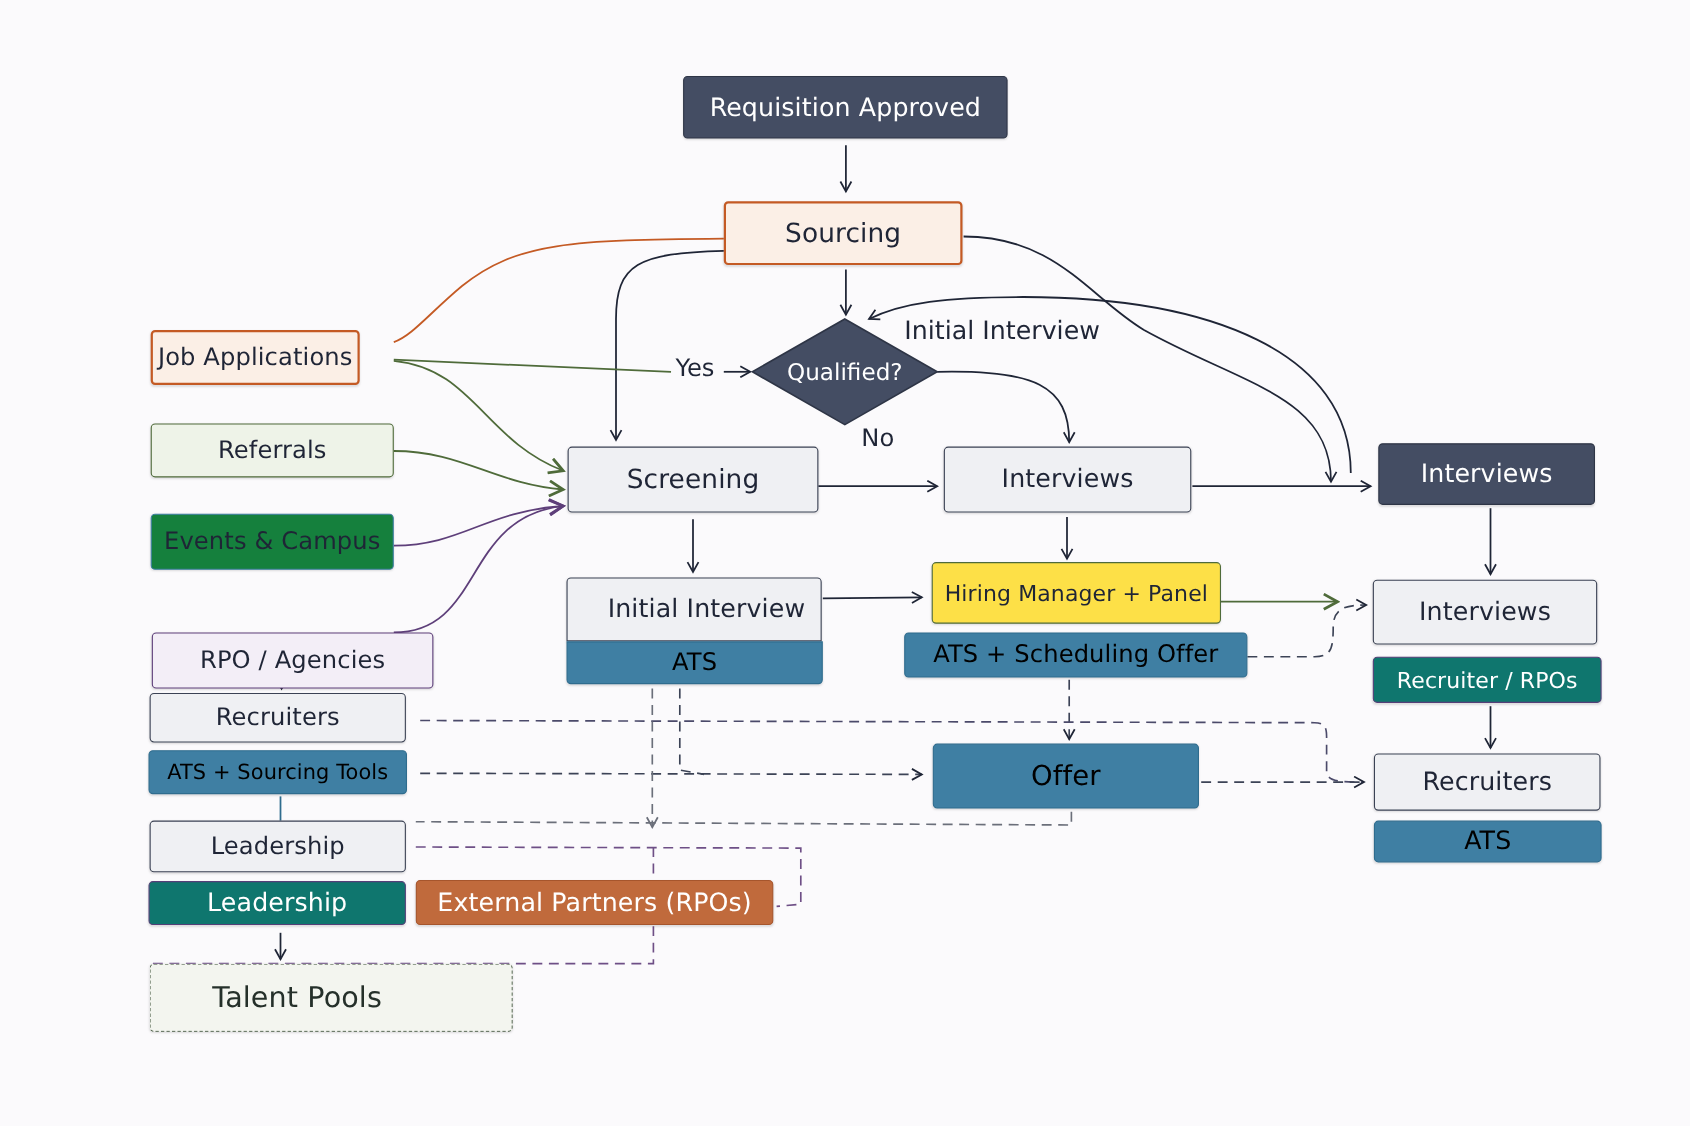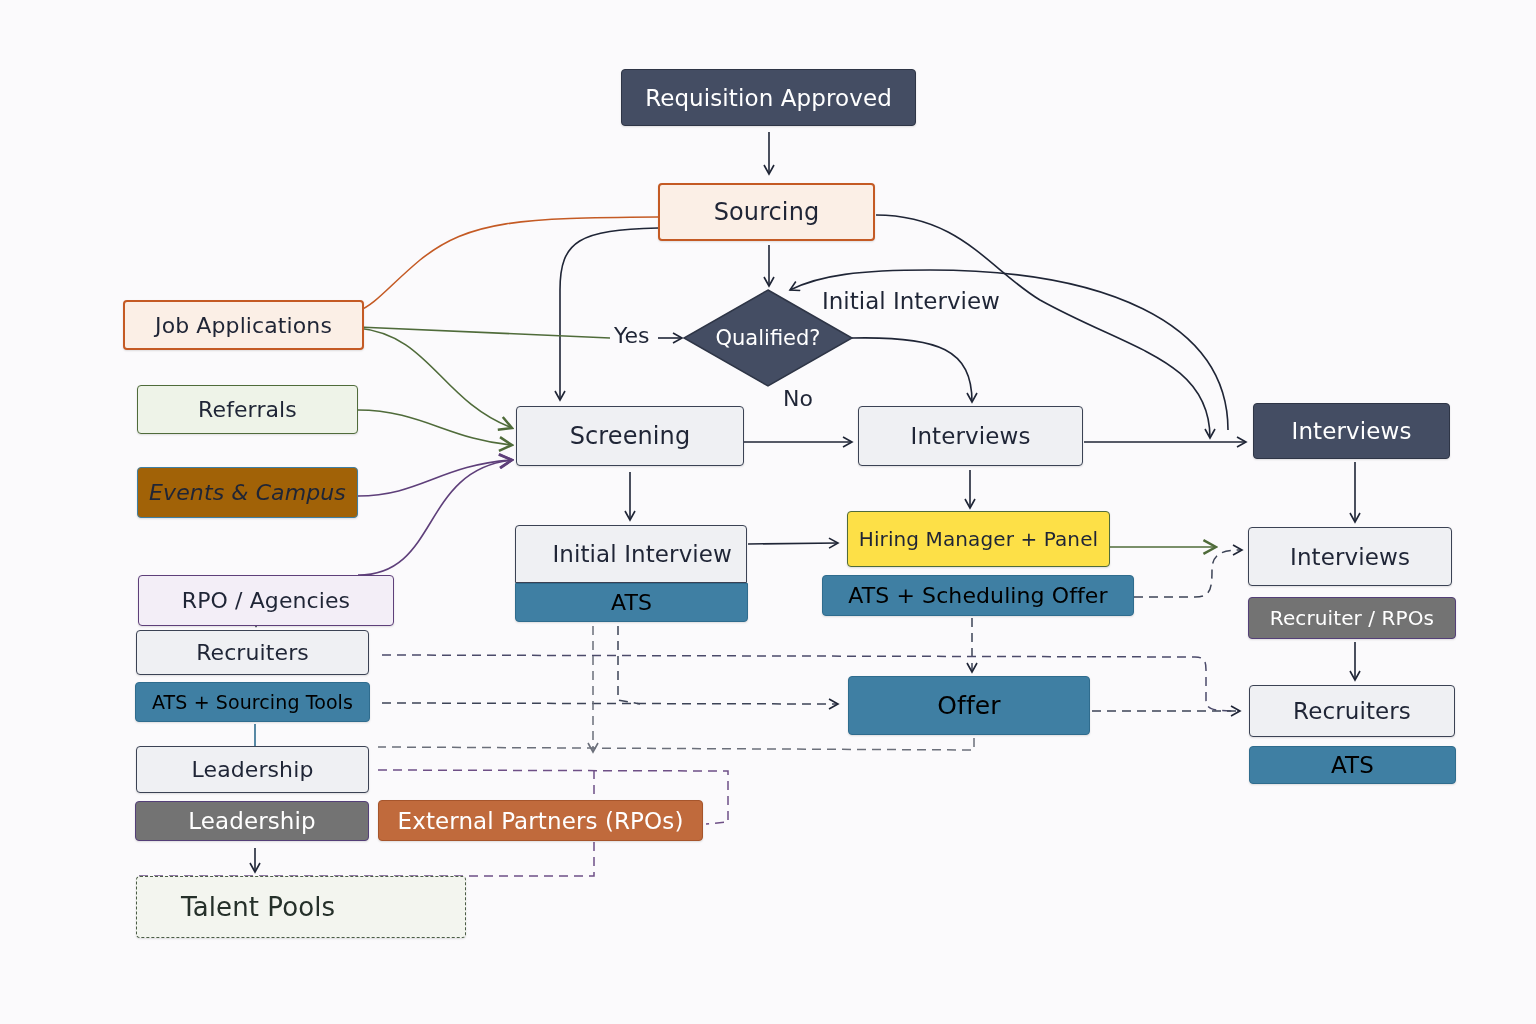--- a/index.html
+++ b/index.html
@@ -13,25 +13,25 @@
   .node {
     position: absolute; box-sizing: border-box;
     display: flex; align-items: center; justify-content: center;
     border-radius: 4px; border: 1.5px solid #3b4254;
     background: #eff0f3; color: #1f2536;
     font-size: 22px; letter-spacing: 0.1px; white-space: nowrap;
     box-shadow: 0 1px 2px rgba(0,0,0,0.12);
   }
   .dark { background: #444d63; border-color: #2e3546; color: #fff; }
   .teal { background: #3f7fa3; border-color: #2f6c8e; color: #000000; }
-  .purple { background: #737373; border-color: #543f78; color: #fff; }
+  .purple { background: #0f766e; border-color: #543f78; color: #fff; }
   .orange-fill { background: #c06a3c; border-color: #a6552c; color: #fff; }
   .orange { background: #fbefe6; border-color: #c45a24; border-width: 2px; }
   .green { background: #eef3e8; border-color: #4f6b3a; }
-  .blue { background: #a16207; border-color: #3f7fa3; font-style: italic; }
+  .blue { background: #15803d; border-color: #3f7fa3; }
   .lav { background: #f3eef7; border-color: #5e3f7a; }
   .pale-green { background: #fde047; border-color: #4f6b3a; }
   .dashed { background: #f3f5ef; border: 1.5px dashed #4a5d45; }
   .diamond-label {
     position: absolute; color: #fff; font-size: 21px; text-align: center;
   }
   .lbl { position: absolute; font-size: 22px; color: #1f2536; white-space: nowrap; }
 </style>
 </head>
 <body>
@@ -117,31 +117,31 @@
 </svg>
 
 <div class="node dark" style="left:621px;top:69px;width:295px;height:57px;font-size:23px;">Requisition Approved</div>
 <div class="node orange" style="left:658px;top:183px;width:217px;height:58px;font-size:24px;">Sourcing</div>
 
 <div class="diamond-label" style="left:700px;top:326px;width:136px;">Qualified?</div>
 <div class="lbl" style="left:614px;top:323px;">Yes</div>
 <div class="lbl" style="left:783px;top:386px;">No</div>
 <div class="lbl" style="left:822px;top:288px;font-size:23px;">Initial Interview</div>
 
-<div class="node orange" style="left:123px;top:300px;width:241px;height:50px;">Job Applications</div>
+<div class="node orange" style="left:137px;top:300px;width:190px;height:50px;">Job Applications</div>
 <div class="node green" style="left:137px;top:385px;width:221px;height:49px;">Referrals</div>
 <div class="node blue" style="left:137px;top:467px;width:221px;height:51px;">Events &amp; Campus</div>
 <div class="node lav" style="left:138px;top:575px;width:256px;height:51px;">RPO / Agencies</div>
 
 <div class="node" style="left:136px;top:630px;width:233px;height:45px;">Recruiters</div>
 <div class="node teal" style="left:135px;top:682px;width:235px;height:40px;font-size:19px;">ATS + Sourcing Tools</div>
 <div class="node" style="left:136px;top:746px;width:233px;height:47px;">Leadership</div>
 <div class="node purple" style="left:135px;top:801px;width:234px;height:40px;font-size:23px;">Leadership</div>
 <div class="node orange-fill" style="left:378px;top:800px;width:325px;height:41px;font-size:23px;">External Partners (RPOs)</div>
-<div class="node dashed" style="left:136px;top:876px;width:330px;height:62px;font-size:26px;justify-content:flex-start;padding-left:44px;color:#25302a;">Talent Pools</div>
+<div class="node dashed" style="left:136px;top:876px;width:330px;height:62px;font-size:26px;justify-content:flex-start;padding-left:56px;color:#25302a;">Talent Pools</div>
 
 <div class="node" style="left:516px;top:406px;width:228px;height:60px;font-size:24px;">Screening</div>
 <div class="node" style="left:515px;top:525px;width:232px;height:58px;font-size:23px;justify-content:flex-end;padding-right:14px;border-radius:4px 4px 0 0;">Initial Interview</div>
 <div class="node teal" style="left:515px;top:583px;width:233px;height:39px;border-radius:0 0 4px 4px;font-size:22px;">ATS</div>
 <div class="node" style="left:858px;top:406px;width:225px;height:60px;font-size:23px;">Interviews</div>
 <div class="node pale-green" style="left:847px;top:511px;width:263px;height:56px;font-size:20px;">Hiring Manager + Panel</div>
 <div class="node teal" style="left:822px;top:575px;width:312px;height:41px;font-size:22px;">ATS + Scheduling Offer</div>
 <div class="node teal" style="left:848px;top:676px;width:242px;height:59px;font-size:25px;">Offer</div>
 
 <div class="node dark" style="left:1253px;top:403px;width:197px;height:56px;font-size:23px;">Interviews</div>

